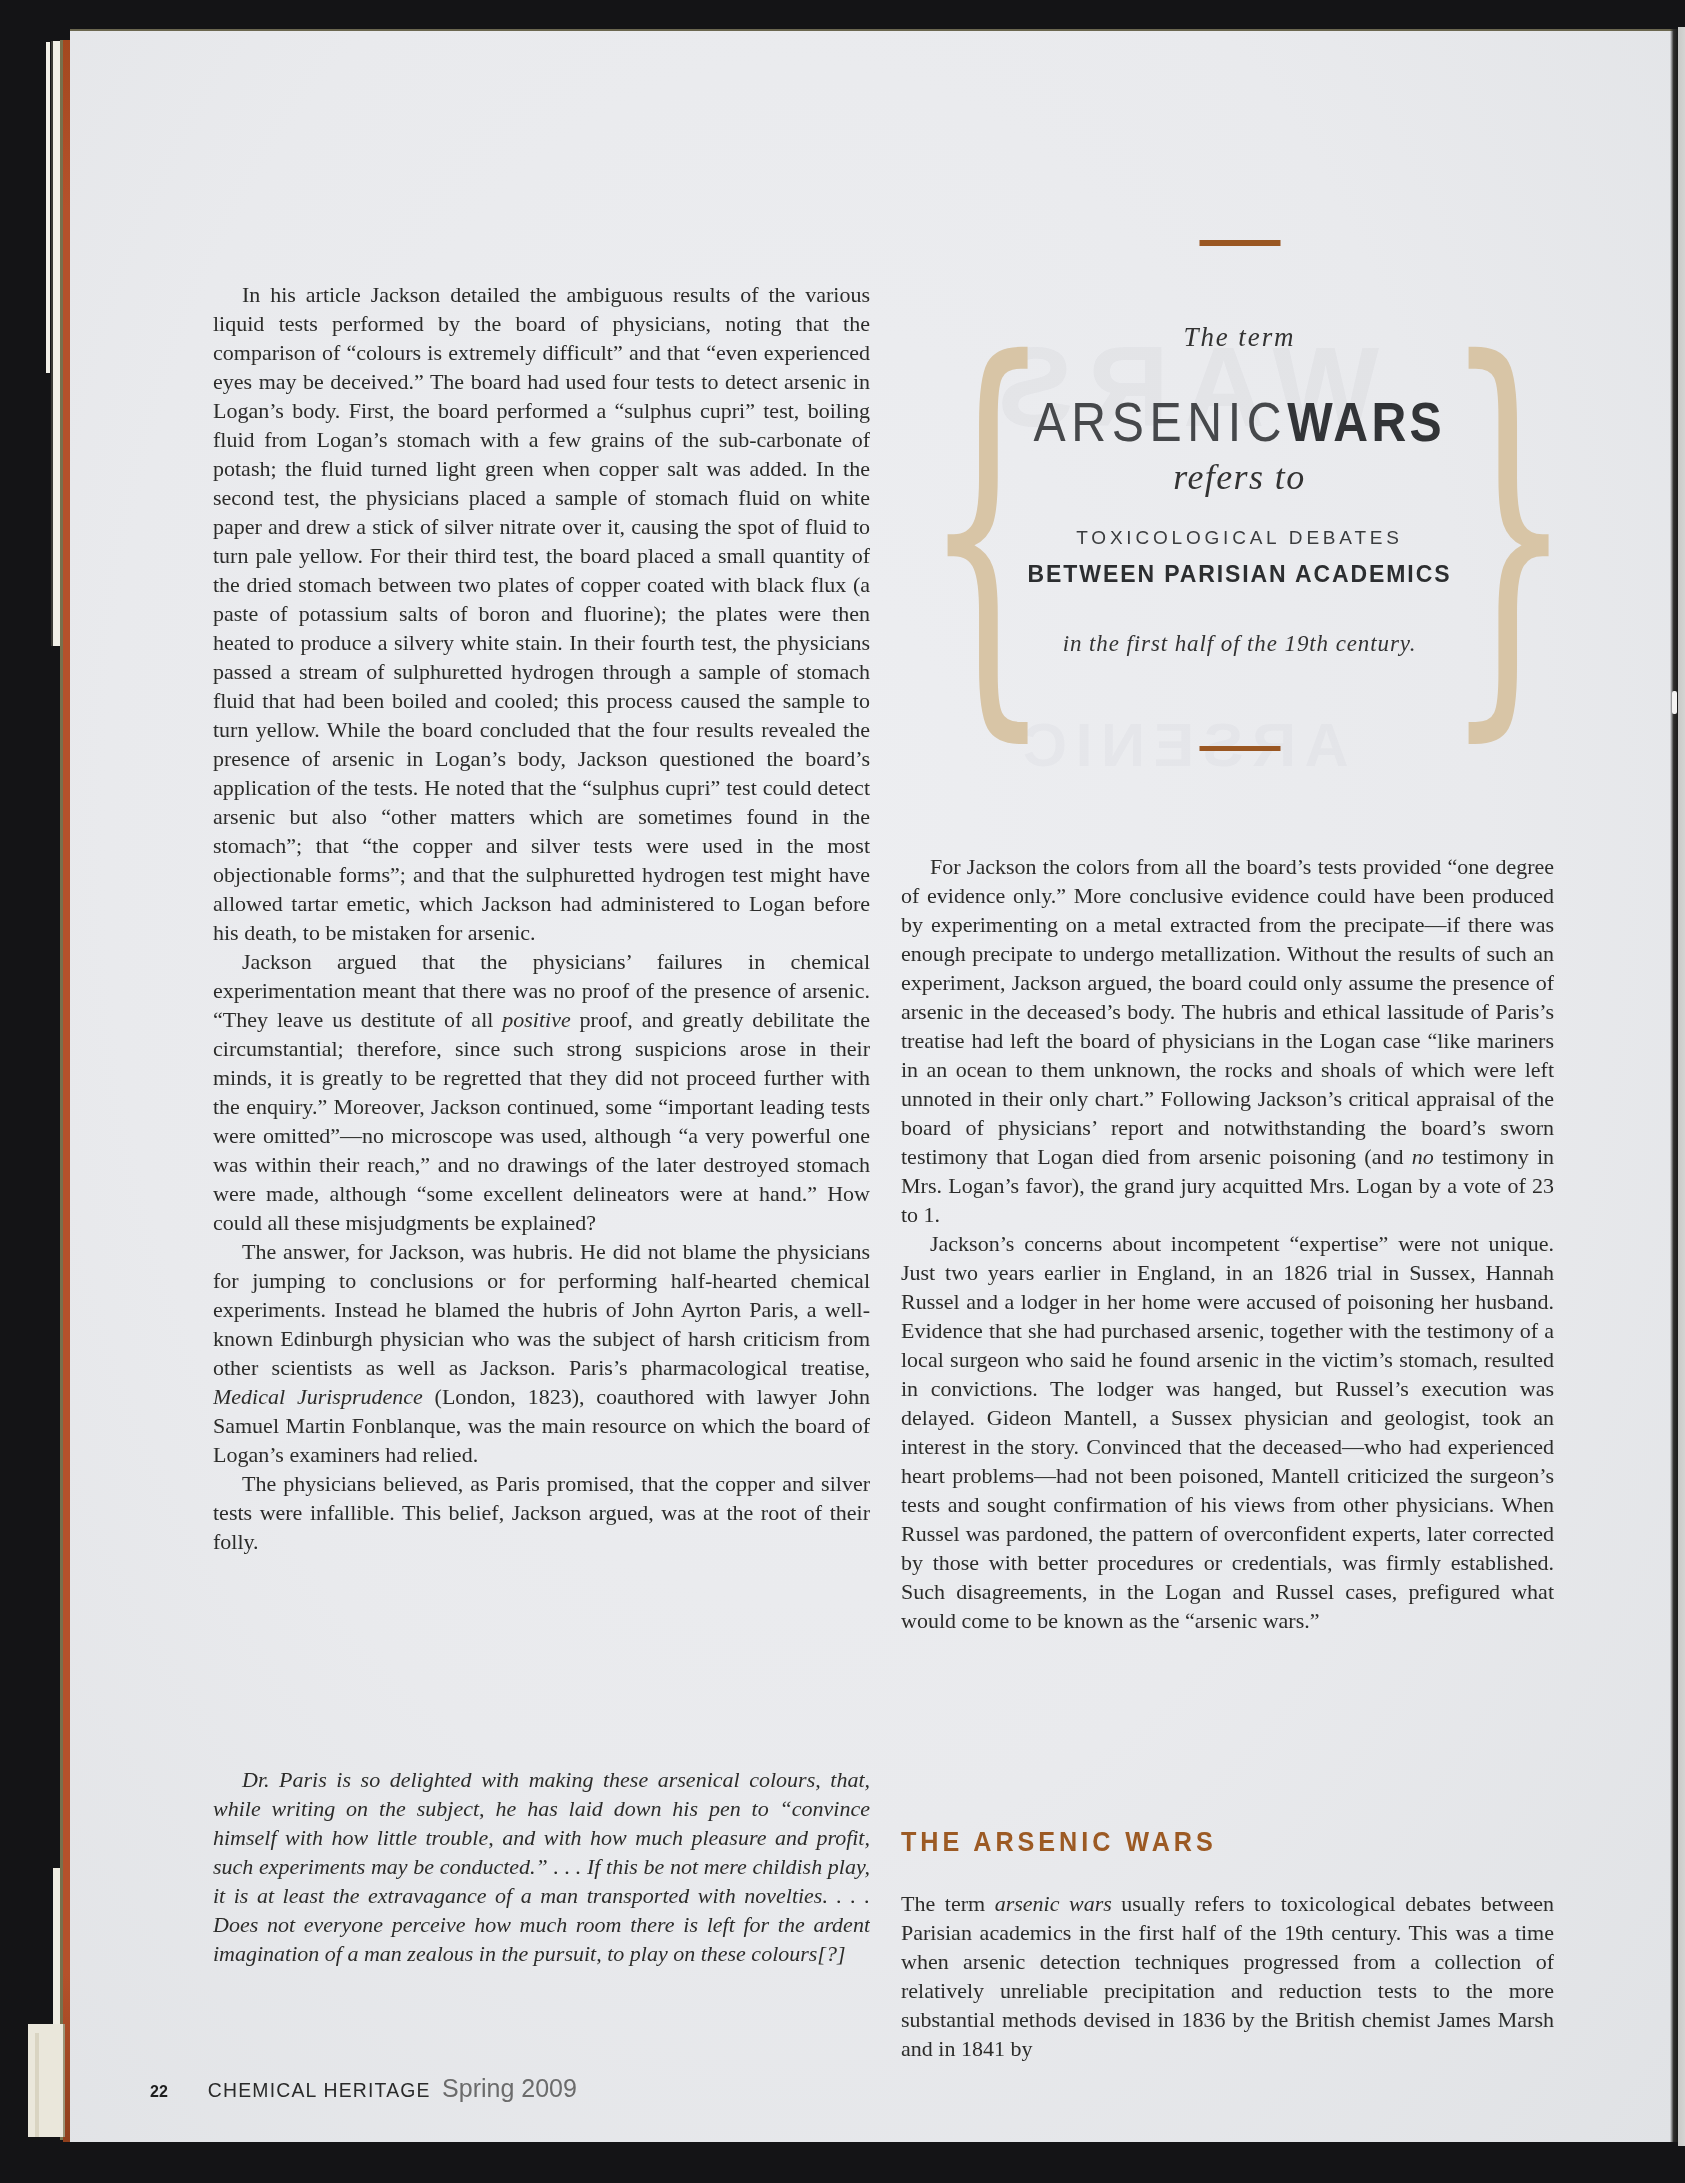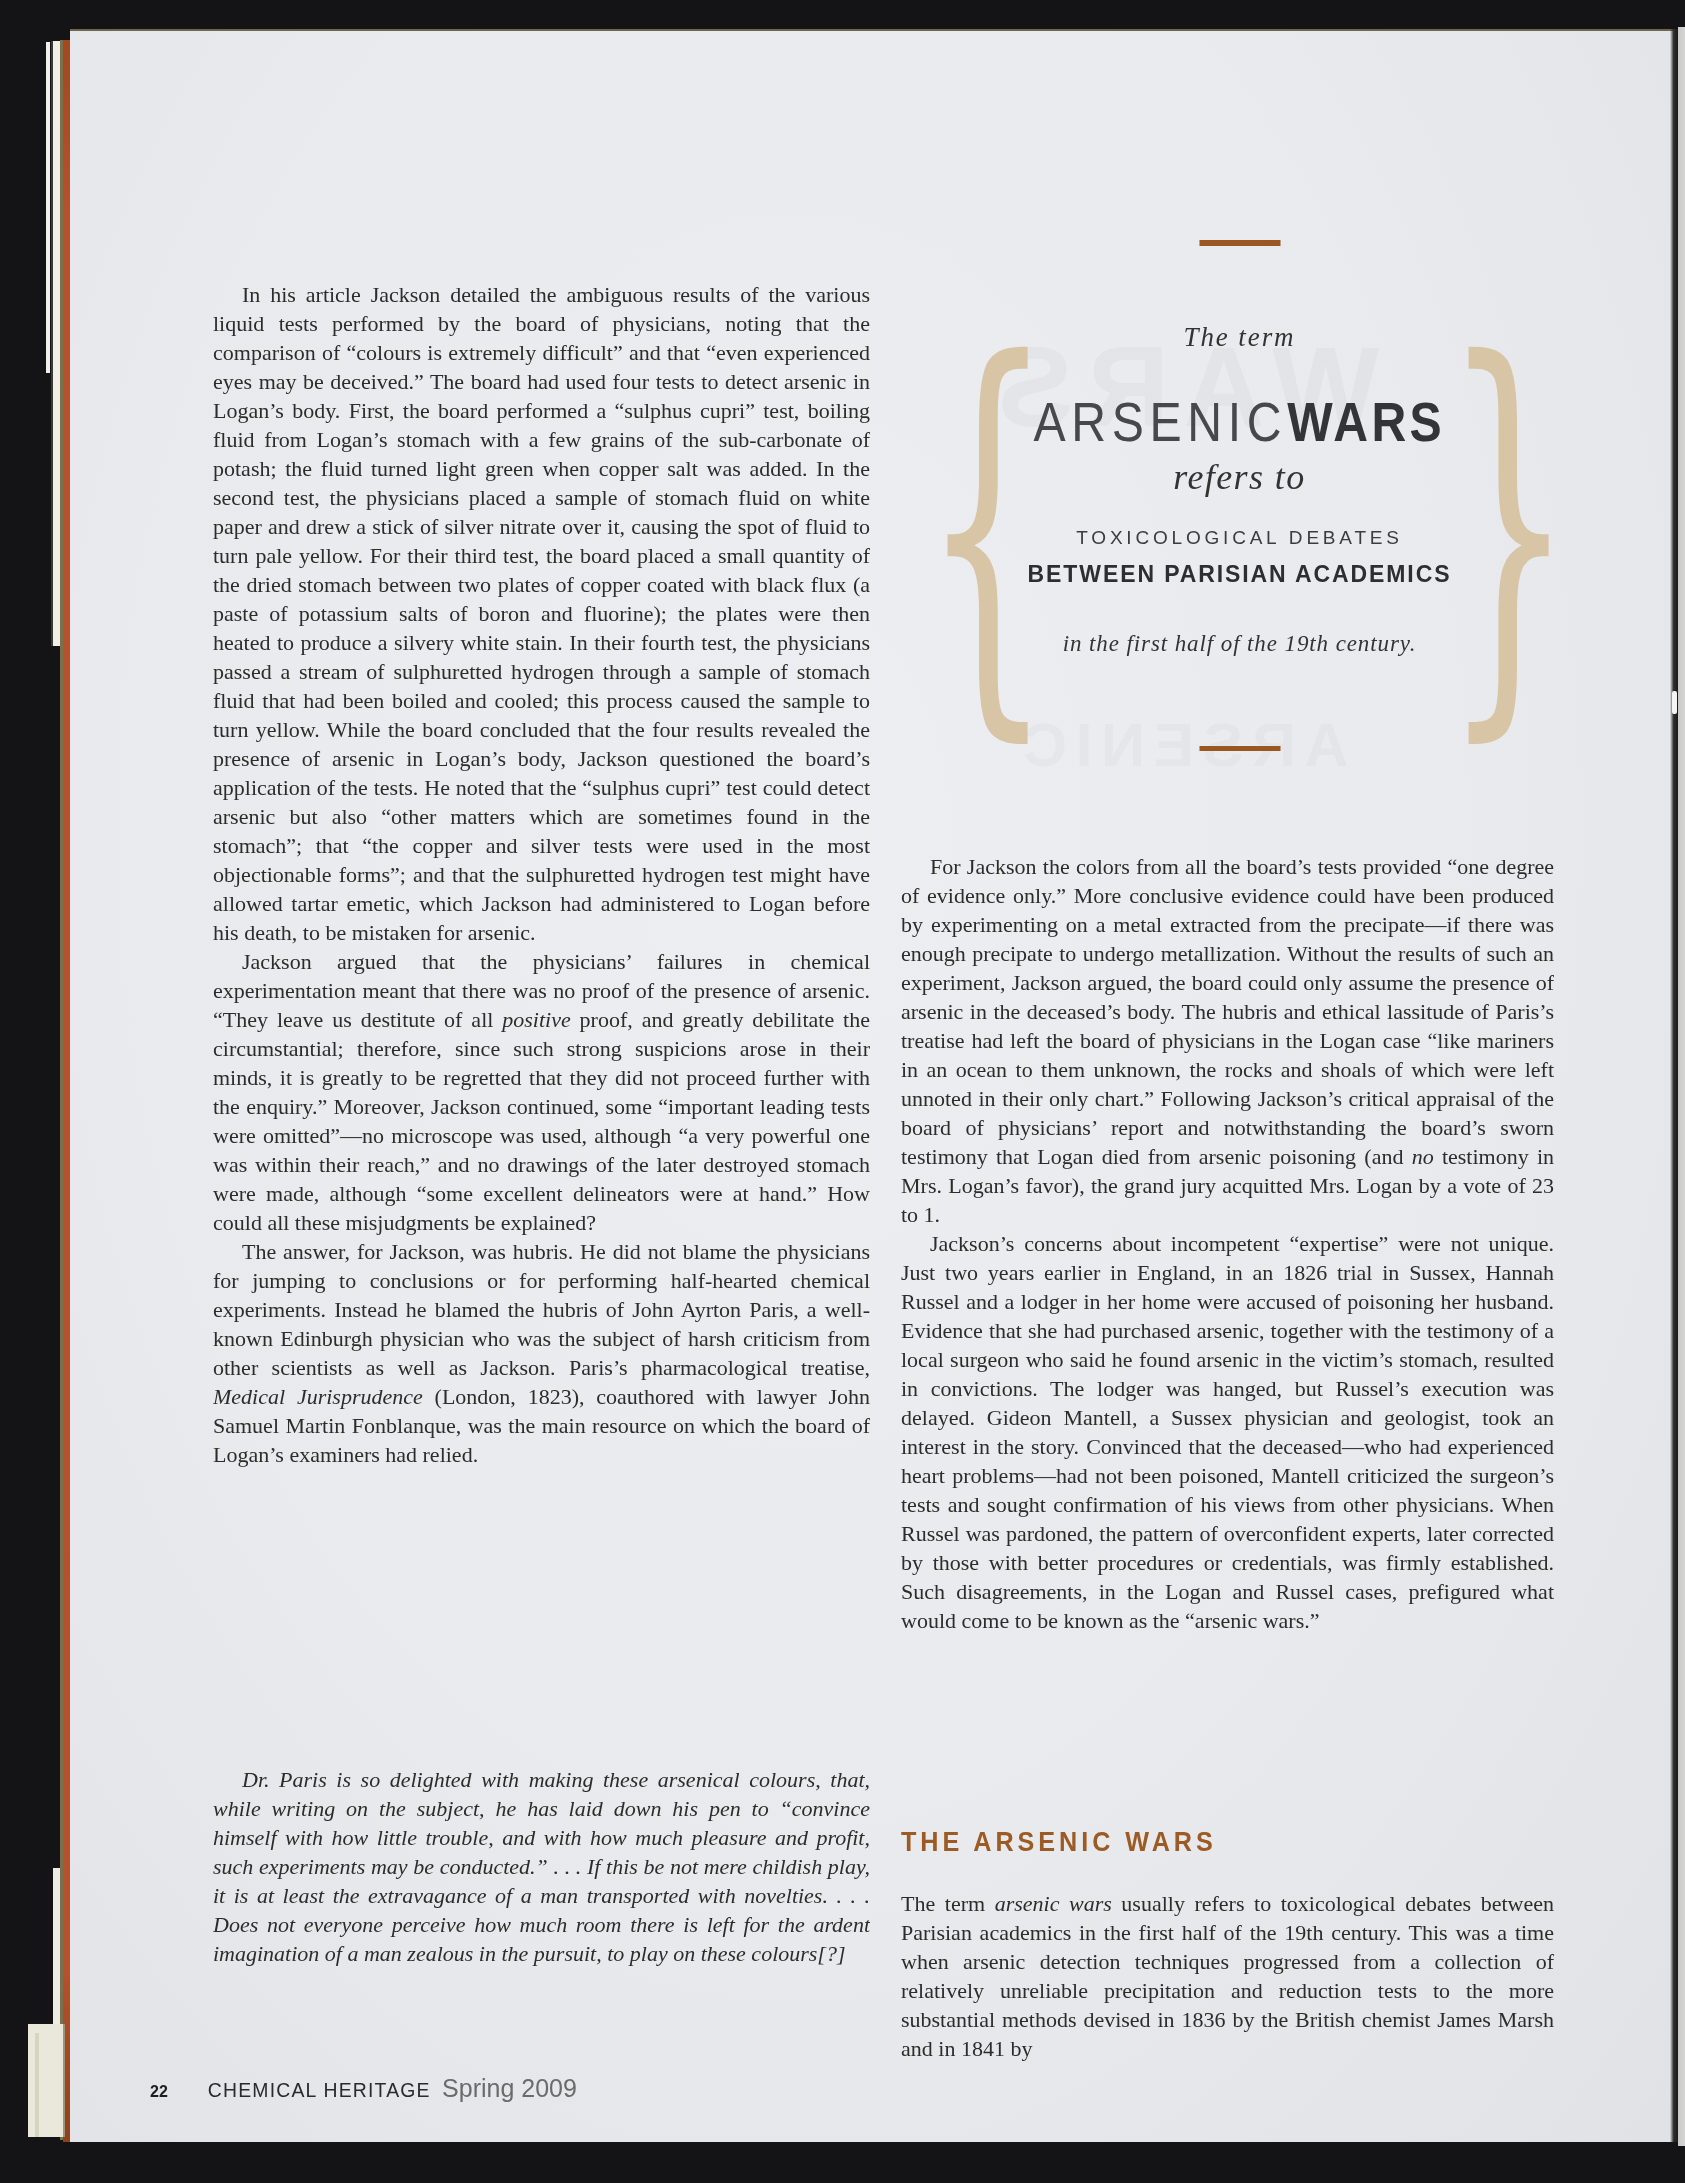--- a/index.html
+++ b/index.html
@@ -85,20 +85,21 @@
   <div class="page">
 
     <div class="ghost ghost1">WARS</div>
     <div class="ghost ghost2">ARSENIC</div>
 
     <div class="col left-col">
       <div class="left-paras">
         <p>In his article Jackson detailed the ambiguous results of the various liquid tests performed by the board of physicians, noting that the comparison of “colours is extremely difficult” and that “even experienced eyes may be deceived.” The board had used four tests to detect arsenic in Logan’s body. First, the board performed a “sulphus cupri” test, boiling fluid from Logan’s stomach with a few grains of the sub-carbonate of potash; the fluid turned light green when copper salt was added. In the second test, the physicians placed a sample of stomach fluid on white paper and drew a stick of silver nitrate over it, causing the spot of fluid to turn pale yellow. For their third test, the board placed a small quantity of the dried stomach between two plates of copper coated with black flux (a paste of potassium salts of boron and fluorine); the plates were then heated to produce a silvery white stain. In their fourth test, the physicians passed a stream of sulphuretted hydrogen through a sample of stomach fluid that had been boiled and cooled; this process caused the sample to turn yellow. While the board concluded that the four results revealed the presence of arsenic in Logan’s body, Jackson questioned the board’s application of the tests. He noted that the “sulphus cupri” test could detect arsenic but also “other matters which are sometimes found in the stomach”; that “the copper and silver tests were used in the most objectionable forms”; and that the sulphuretted hydrogen test might have allowed tartar emetic, which Jackson had administered to Logan before his death, to be mistaken for arsenic.</p>
         <p>Jackson argued that the physicians’ failures in chemical experimentation meant that there was no proof of the presence of arsenic. “They leave us destitute of all <i>positive</i> proof, and greatly debilitate the circumstantial; therefore, since such strong suspicions arose in their minds, it is greatly to be regretted that they did not proceed further with the enquiry.” Moreover, Jackson continued, some “important leading tests were omitted”—no microscope was used, although “a very powerful one was within their reach,” and no drawings of the later destroyed stomach were made, although “some excellent delineators were at hand.” How could all these misjudgments be explained?</p>
         <p>The answer, for Jackson, was hubris. He did not blame the physicians for jumping to conclusions or for performing half-hearted chemical experiments. Instead he blamed the hubris of John Ayrton Paris, a well-known Edinburgh physician who was the subject of harsh criticism from other scientists as well as Jackson. Paris’s pharmacological treatise, <i>Medical Jurisprudence</i> (London, 1823), coauthored with lawyer John Samuel Martin Fonblanque, was the main resource on which the board of Logan’s examiners had relied.</p>
+        <p>The physicians believed, as Paris promised, that the copper and silver tests were infallible. This belief, Jackson argued, was at the root of their folly.</p>
       </div>
       <p class="blockquote">Dr. Paris is so delighted with making these arsenical colours, that, while writing on the subject, he has laid down his pen to “convince himself with how little trouble, and with how much pleasure and profit, such experiments may be conducted.” . . . If this be not mere childish play, it is at least the extravagance of a man transported with novelties. . . . Does not everyone perceive how much room there is left for the ardent imagination of a man zealous in the pursuit, to play on these colours[?]</p>
     </div>
 
     <div class="pullquote">
       <div class="pq-rule r1"></div>
       <div class="brace brace-left">
         <span>{</span>
       </div>
       <div class="brace brace-right">

